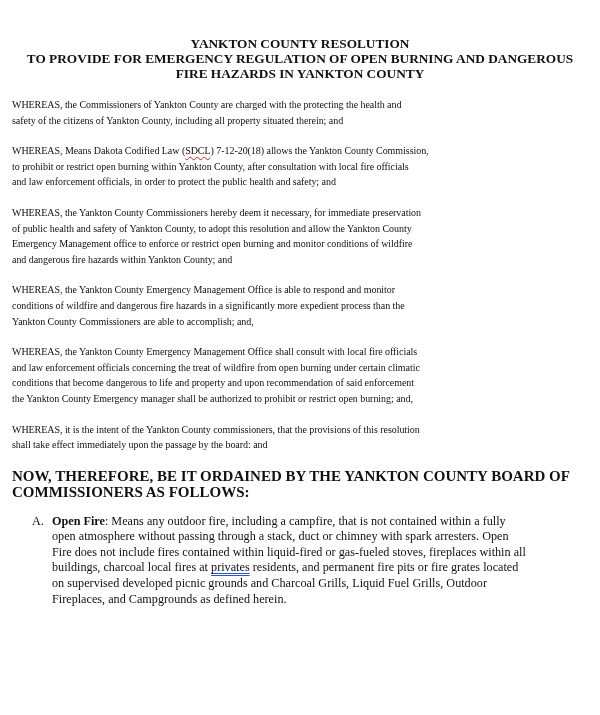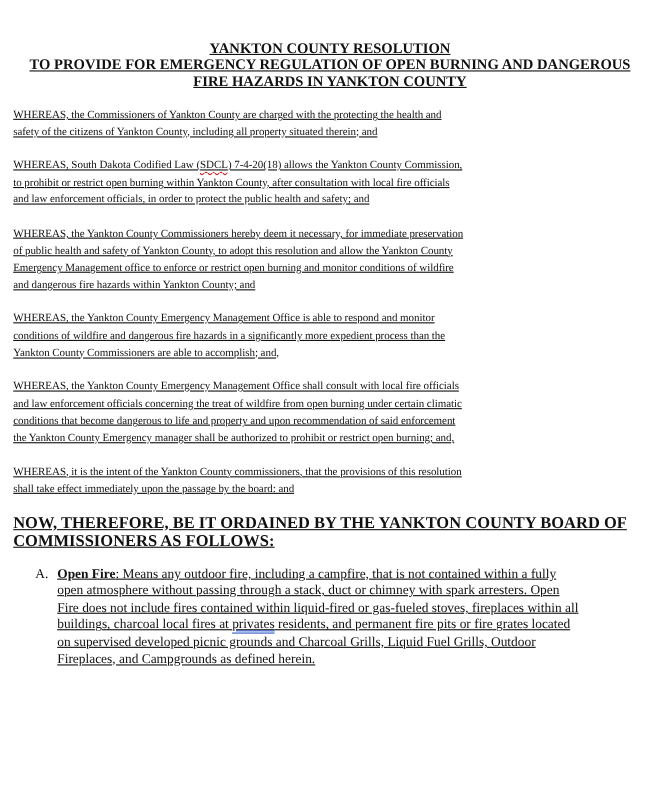--- a/index.html
+++ b/index.html
@@ -13,21 +13,20 @@
       overflow: hidden;
       font-family: "Liberation Serif", "DejaVu Serif", serif;
       color: #111111;
     }
     .page {
       position: relative;
       width: 600px;
       height: 531px;
       box-sizing: border-box;
       padding: 36px 12px 0 12px;
-      text-decoration: underline;
     }
     .title {
       text-align: center;
       font-weight: bold;
       font-size: 13.3px;
       line-height: 15px;
       margin: 0 0 16px 0;
     }
     .title div { white-space: nowrap; }
     .para {
@@ -83,21 +82,21 @@
     <div>TO PROVIDE FOR EMERGENCY REGULATION OF OPEN BURNING AND DANGEROUS</div>
     <div>FIRE HAZARDS IN YANKTON COUNTY</div>
   </div>
 
   <div class="para">
     <span class="line">WHEREAS, the Commissioners of Yankton County are charged with the protecting the health and</span>
     <span class="line">safety of the citizens of Yankton County, including all property situated therein; and</span>
   </div>
 
   <div class="para">
-    <span class="line"><span>WHEREAS, South Dakota Codified Law (</span><span class="spell">SDCL</span><span>) 7-4-20(18) allows the Yankton County Commission,</span></span>
+    <span class="line"><span>WHEREAS, Means Dakota Codified Law (</span><span class="spell">SDCL</span><span>) 7-12-20(18) allows the Yankton County Commission,</span></span>
     <span class="line">to prohibit or restrict open burning within Yankton County, after consultation with local fire officials</span>
     <span class="line">and law enforcement officials, in order to protect the public health and safety; and</span>
   </div>
 
 
   <div class="para">
     <span class="line">WHEREAS, the Yankton County Commissioners hereby deem it necessary, for immediate preservation</span>
     <span class="line">of public health and safety of Yankton County, to adopt this resolution and allow the Yankton County</span>
     <span class="line">Emergency Management office to enforce or restrict open burning and monitor conditions of wildfire</span>
     <span class="line">and dangerous fire hazards within Yankton County; and</span>

